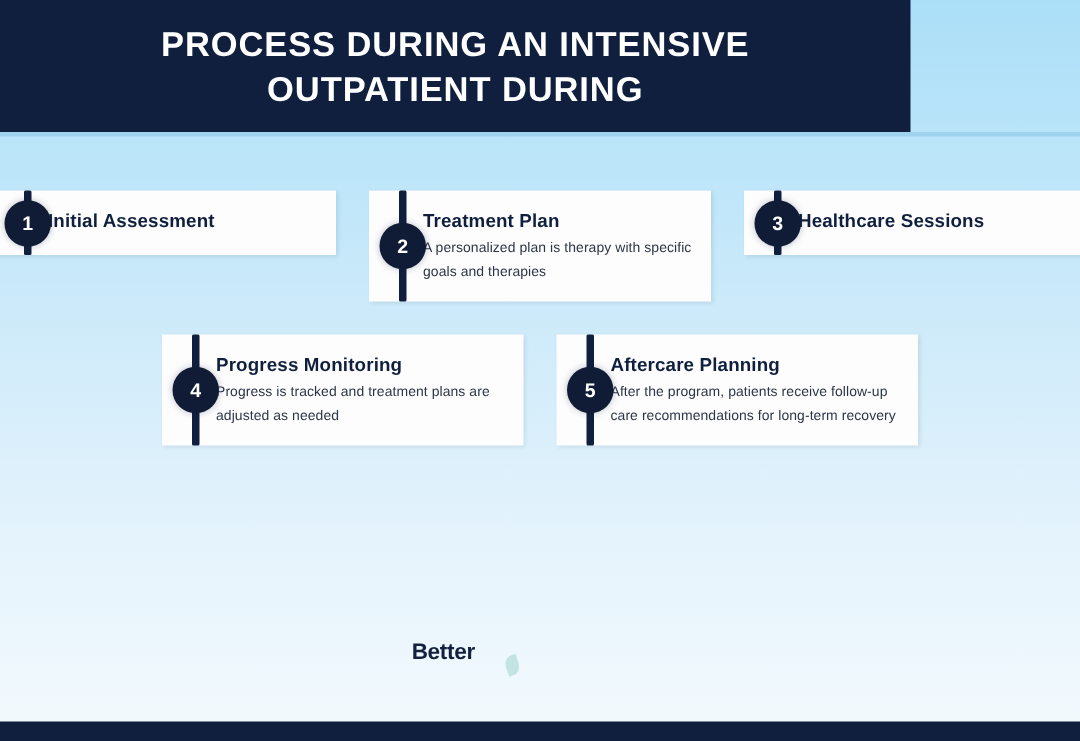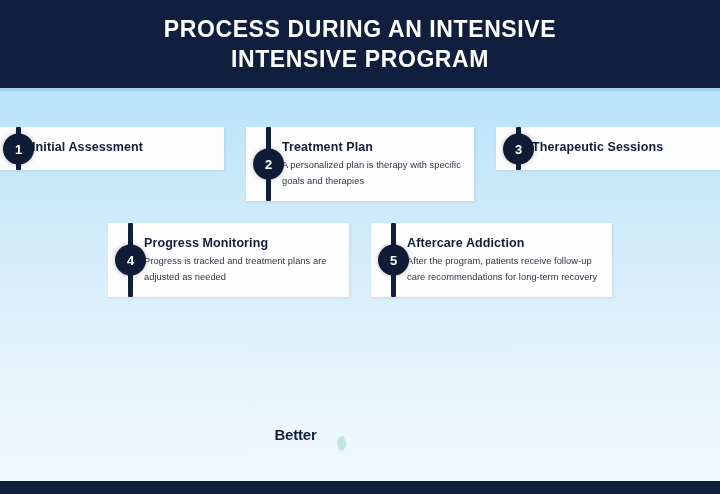--- a/index.html
+++ b/index.html
@@ -19,21 +19,21 @@
     height: 494px;
     background: linear-gradient(180deg, #abdff8 0%, #b9e4f9 18%, #cfebfa 45%, #e4f3fc 72%, #f3fafd 100%);
     overflow: hidden;
   }
 
   
   #header {
     position: absolute;
     left: 0;
     top: 0;
-    width: 720px;
+    width: 607px;
     height: 88px;
     background: #101f3e;
     display: flex;
     flex-direction: column;
     align-items: center;
     justify-content: center;
     box-sizing: border-box;
   }
   .hdr-line {
     color: #ffffff;
@@ -165,21 +165,21 @@
     background: #101f3e;
   }
 </style>
 </head>
 <body>
 
 <div id="page">
 
   <div id="header">
     <div class="hdr-line">PROCESS DURING AN INTENSIVE</div>
-    <div class="hdr-line">INTENSIVE PROGRAM</div>
+    <div class="hdr-line">OUTPATIENT DURING</div>
   </div>
   <div id="header-underline"></div>
 
   <div id="rows">
 
     <div class="row" id="row-1">
 
       <div class="step">
         <div class="step-card w-narrow">
           <div class="step-title">Initial Assessment</div>
@@ -192,42 +192,42 @@
         <div class="step-card w-narrow">
           <div class="step-title">Treatment Plan</div>
           <div class="step-desc">A personalized plan is therapy with specific goals and therapies</div>
         </div>
         <div class="step-bar"></div>
         <div class="step-circle">2</div>
       </div>
 
       <div class="step">
         <div class="step-card w-narrow">
-          <div class="step-title">Therapeutic Sessions</div>
+          <div class="step-title">Healthcare Sessions</div>
         </div>
         <div class="step-bar"></div>
         <div class="step-circle">3</div>
       </div>
 
     </div>
 
     <div class="row" id="row-2">
 
       <div class="step">
         <div class="step-card w-wide">
           <div class="step-title">Progress Monitoring</div>
           <div class="step-desc">Progress is tracked and treatment plans are adjusted as needed</div>
         </div>
         <div class="step-bar"></div>
         <div class="step-circle">4</div>
       </div>
 
       <div class="step">
         <div class="step-card w-wide">
-          <div class="step-title">Aftercare Addiction</div>
+          <div class="step-title">Aftercare Planning</div>
           <div class="step-desc">After the program, patients receive follow-up care recommendations for long-term recovery</div>
         </div>
         <div class="step-bar"></div>
         <div class="step-circle">5</div>
       </div>
 
     </div>
 
   </div>
 

